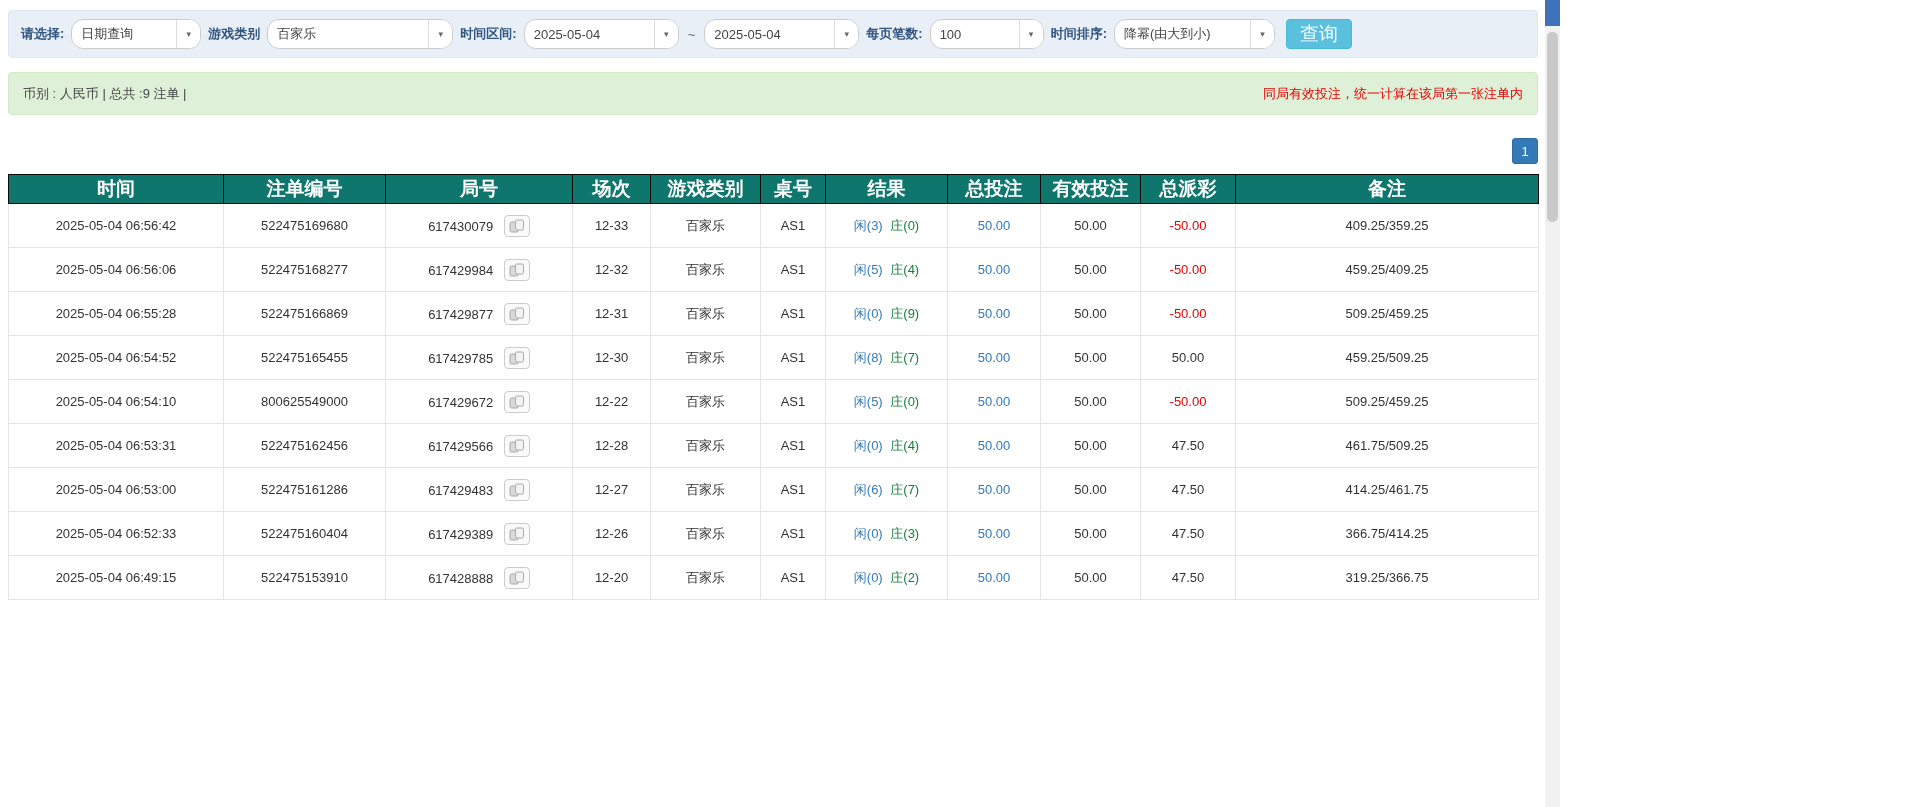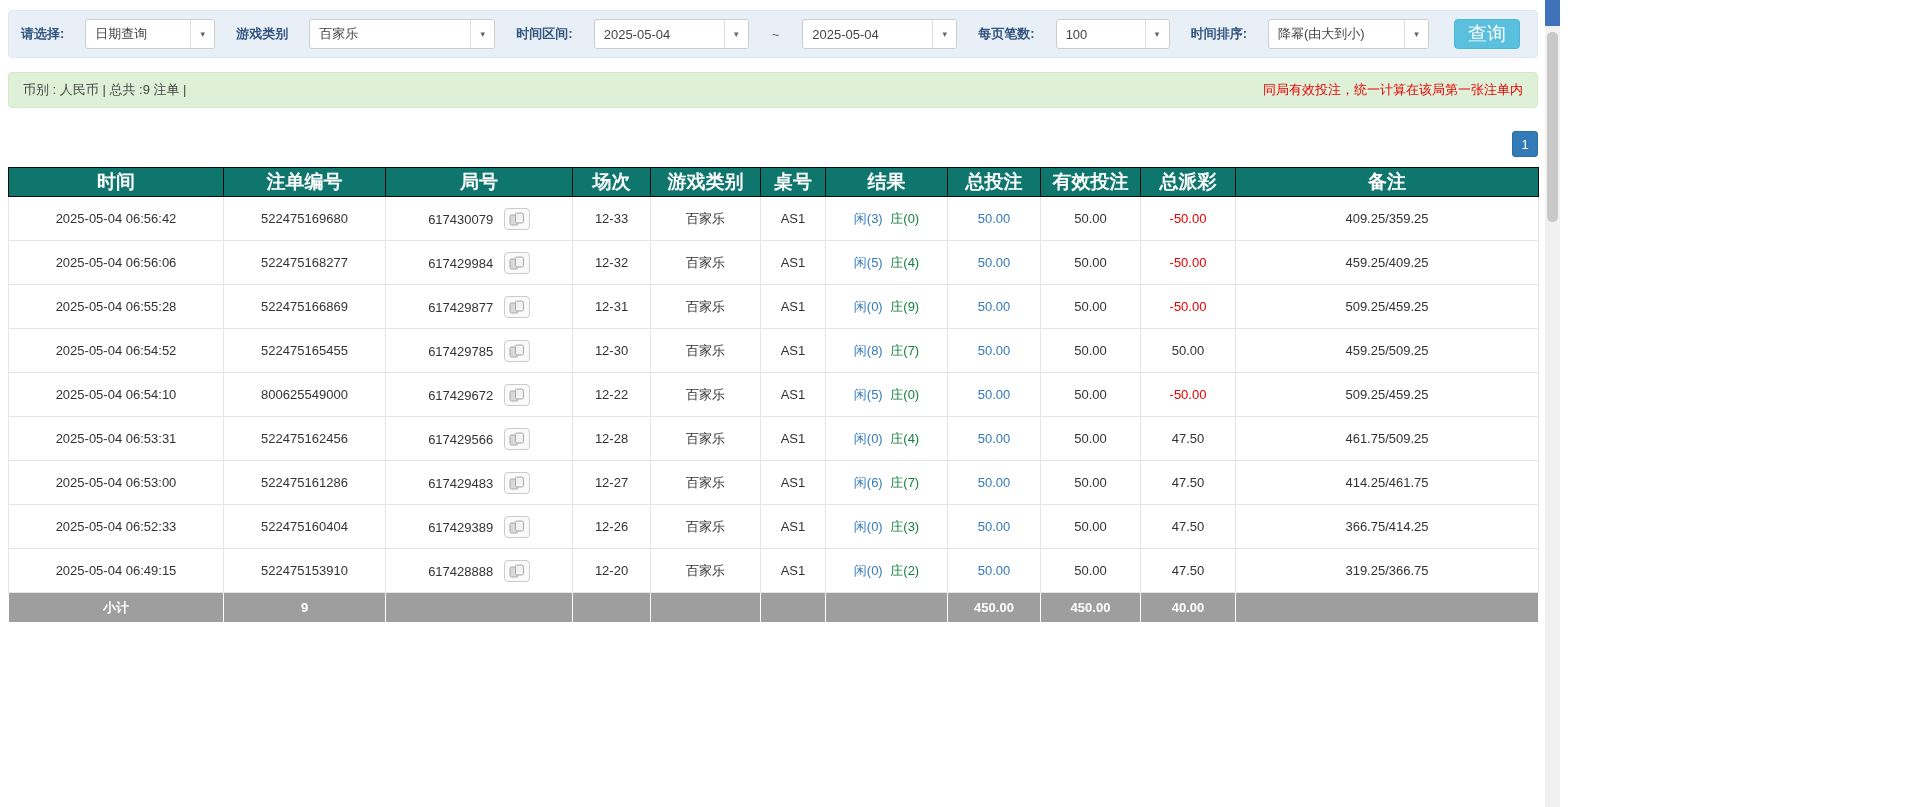--- a/index.html
+++ b/index.html
@@ -7,47 +7,47 @@
   body {
     width: 1914px; height: 807px; position: relative;
     font-family: "Liberation Sans", "DejaVu Sans", sans-serif;
     font-size: 13px; color: #333; overflow: hidden;
   }
   .page { width: 1530px; margin: 10px 0 0 8px; }
 
   
   .toolbar {
     background: #e9eff7; border: 1px solid #dfe7f2; border-radius: 4px;
-    height: 48px; display: flex; align-items: center; padding: 0 12px; gap: 21px;
+    height: 48px; display: flex; align-items: center; padding: 0 12px; gap: 7px;
   }
   .lbl { color: #31557f; font-weight: bold; white-space: nowrap; }
   .tilde { color: #666; padding: 0 2px; }
   .dd {
-    height: 30px; background: #fff; border: 1px solid #ccc; border-radius: 3px;
+    height: 30px; background: #fff; border: 1px solid #ccc; border-radius: 12px;
     display: flex; align-items: center; justify-content: space-between;
     padding-left: 9px; cursor: pointer; overflow: hidden; flex: none;
   }
   .dd-text { white-space: nowrap; color: #444; }
   .dd-arrow {
     width: 24px; align-self: stretch; border-left: 1px solid #ddd;
     display: flex; align-items: center; justify-content: center;
     color: #666; font-size: 9px; background: #fff;
   }
   .w130{width:130px}.w186{width:186px}.w155{width:155px}.w98{width:114px}.w161{width:161px}
   .btn-query {
     height: 30px; padding: 0 13px; margin-left: 4px;
     background: #5bc0de; border: 1px solid #46b8da; border-radius: 4px;
     color: #fff; font-size: 19px; cursor: pointer;
     font-family: "Liberation Sans","DejaVu Sans",sans-serif;
   }
 
   
   .summary {
     margin-top: 14px; background: #dff0d8; border: 1px solid #d6e9c6; border-radius: 4px;
-    height: 36px; display: flex; align-items: center; justify-content: space-between;
+    height: 43px; display: flex; align-items: center; justify-content: space-between;
     padding: 0 14px;
   }
   .summary-left { color: #454545; }
   .summary-right { color: #e60000; }
 
   
   .pagination { width: 1530px; display: flex; justify-content: flex-end; margin: 23px 0 10px; }
   .page-btn {
     min-width: 26px; height: 26px; padding: 0 8px;
     background: #337ab7; border: 1px solid #2e6da4; border-radius: 3px;
@@ -406,33 +406,20 @@
           </td>
           <td>
             <a class="bet-link">50.00</a>
           </td>
           <td>50.00</td>
           <td>47.50</td>
           <td>319.25/366.75</td>
         </tr>
       </tbody>
     <tfoot>
-      <tr class="foot">
-        <td>小计</td>
-        <td>9</td>
-        <td></td>
-        <td></td>
-        <td></td>
-        <td></td>
-        <td></td>
-        <td>450.00</td>
-        <td>450.00</td>
-        <td>40.00</td>
-        <td></td>
-      </tr>
     </tfoot>
   </table>
 </div>
 
 <div class="scrollbar">
   <div class="scroll-accent"></div>
   <div class="scroll-thumb"></div>
 </div>
 
 </body></html>

